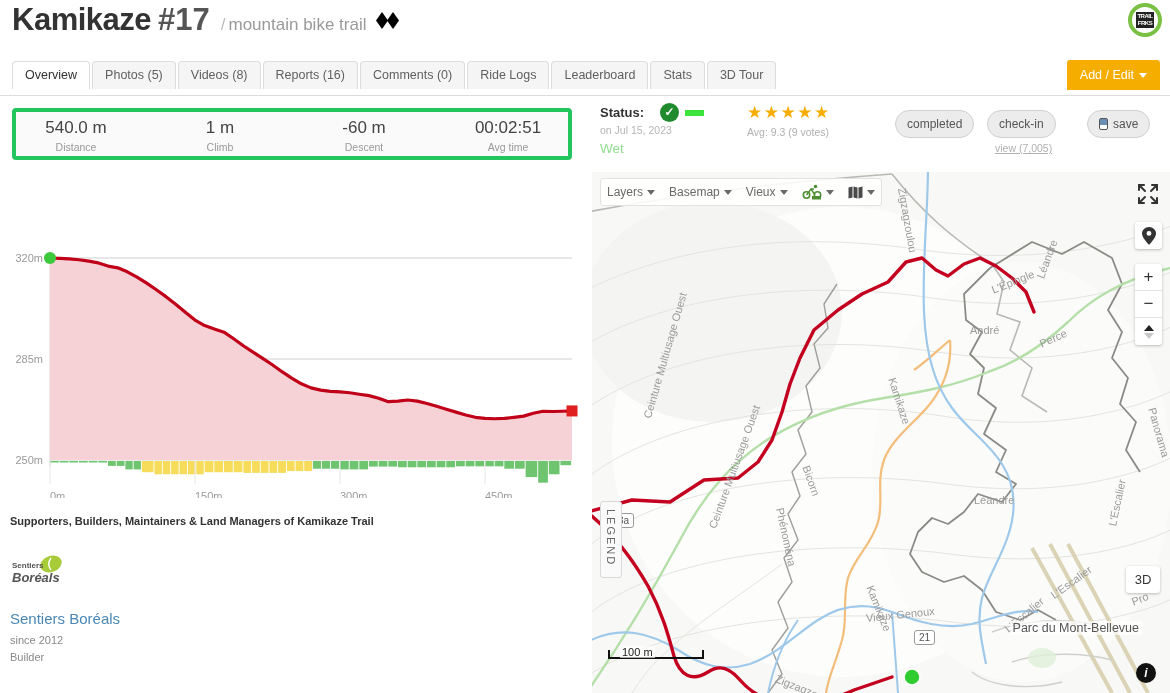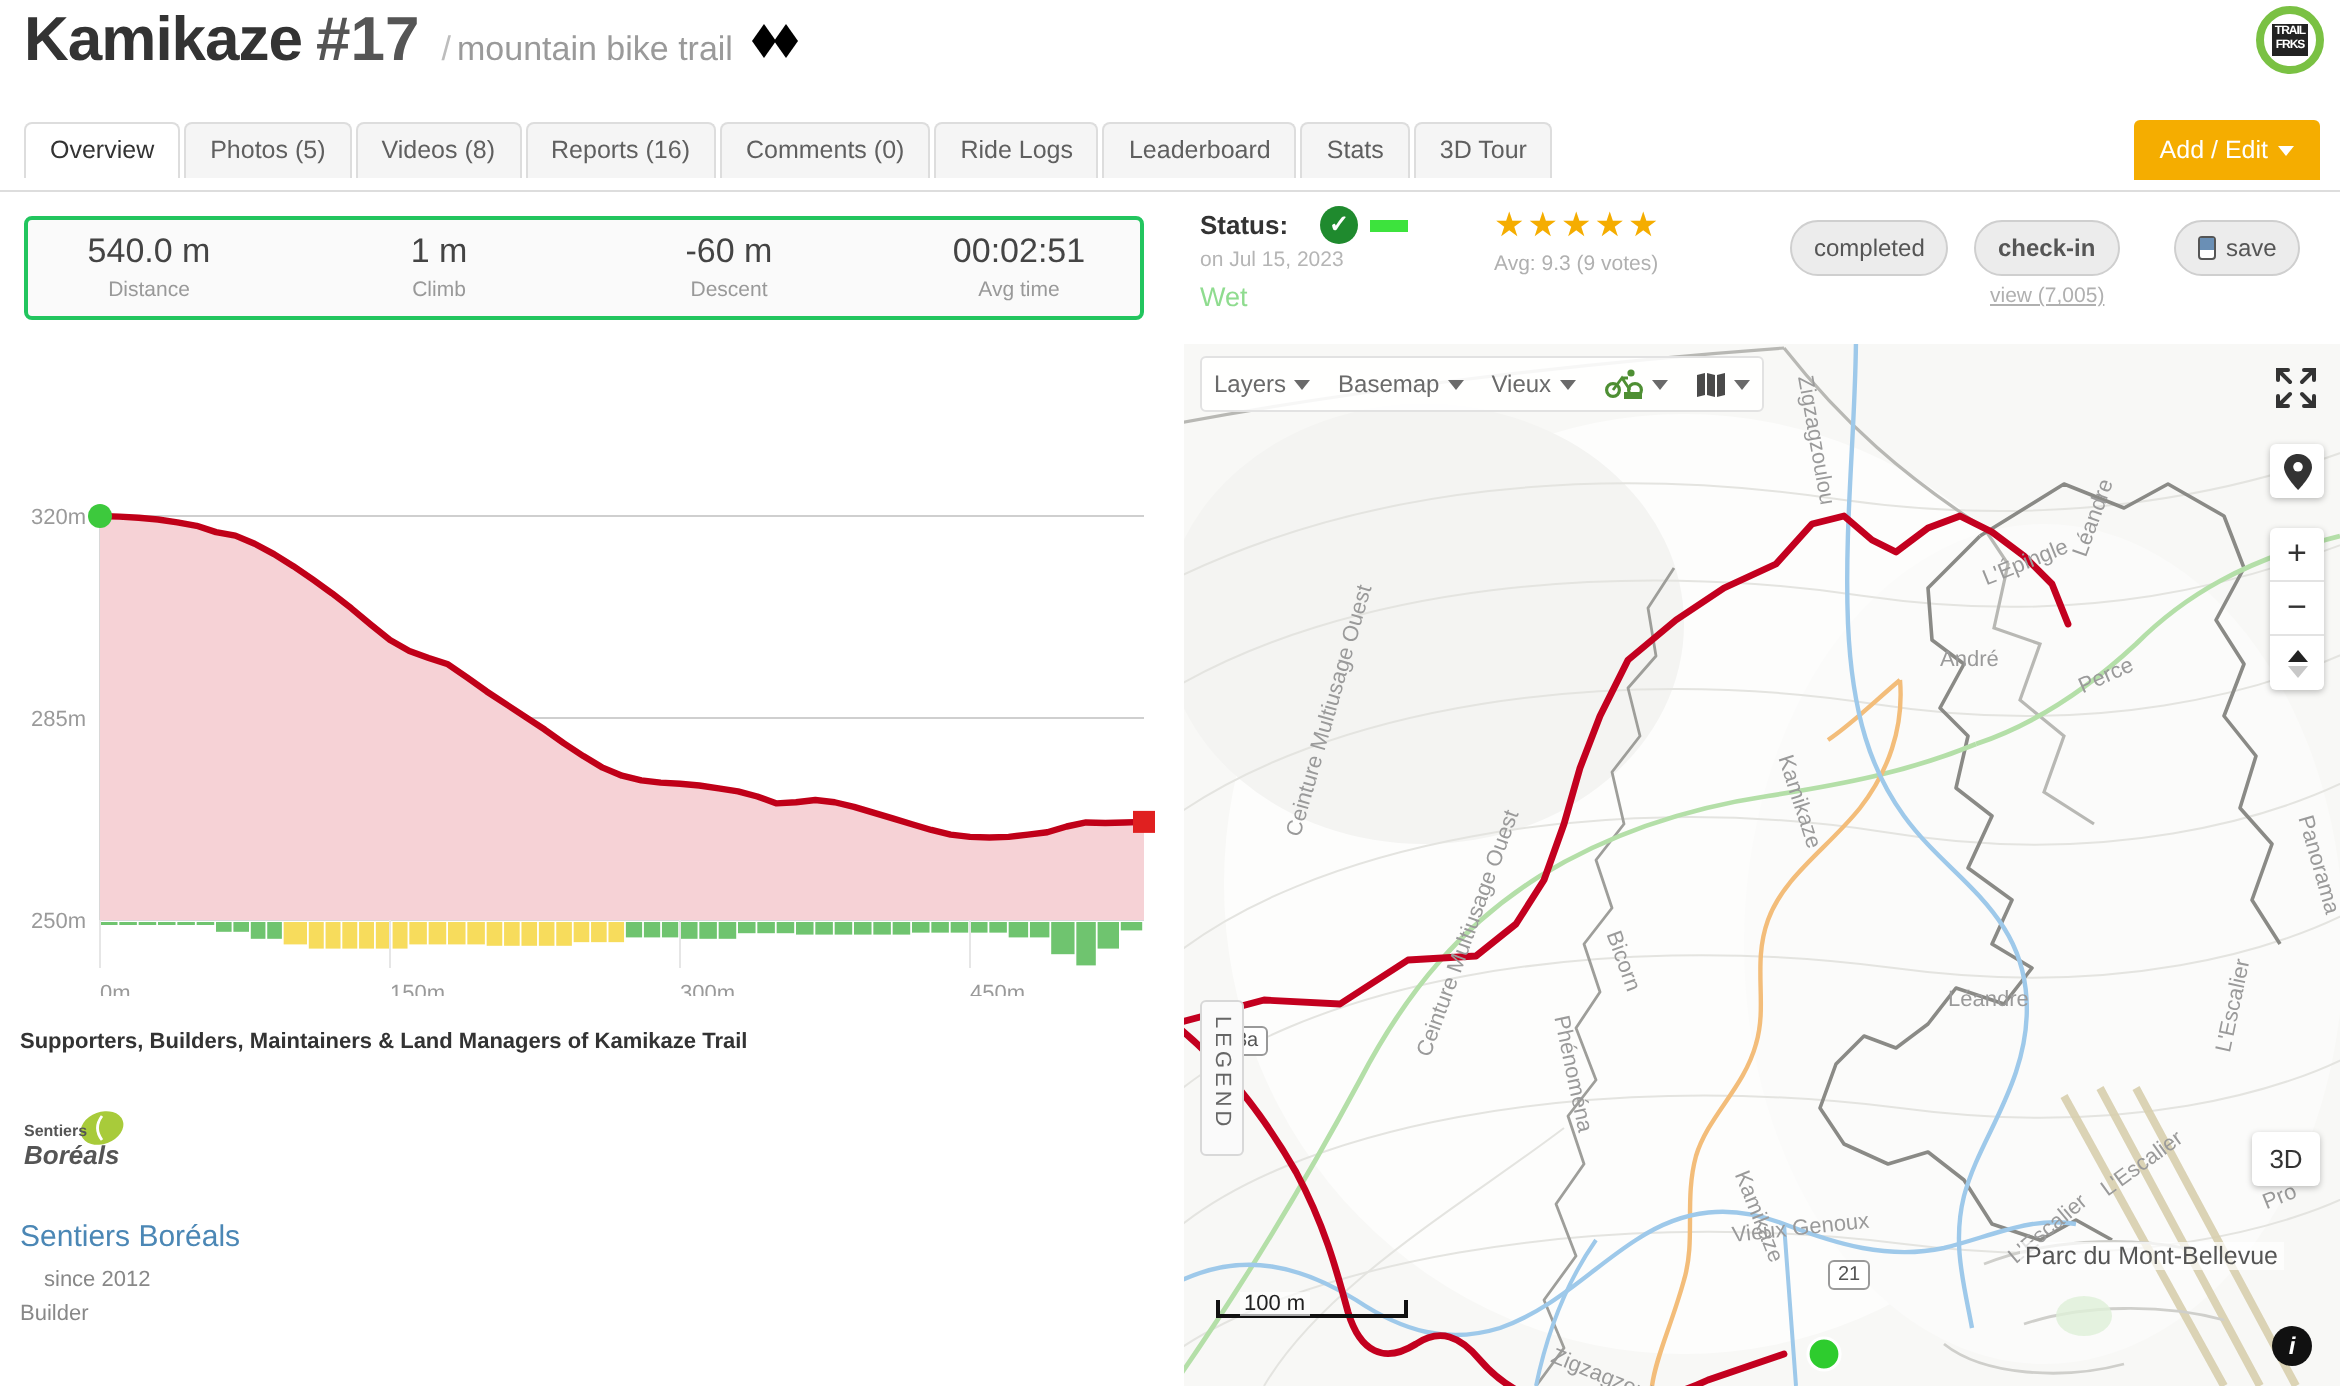--- a/index.html
+++ b/index.html
@@ -78,42 +78,42 @@
     width: 0; height: 0; border-left: 4px solid transparent;
     border-right: 4px solid transparent; border-top: 5px solid currentColor;
     display: inline-block;
   }
 
   
   .leftcol { position: absolute; left: 0; top: 100px; width: 585px; height: 593px; }
 
   .statbar {
     position: absolute; left: 12px; top: 8px; width: 560px; height: 52px;
-    background: #fafafa; border: 2px solid #22c55e; border-radius: 4px;
+    background: #fafafa; border: 4px solid #22c55e; border-radius: 4px;
     display: flex;
     gap: 24px;
   }
   .stat { flex: 1; text-align: center; padding-top: 6px; }
   .stat-val { font-size: 17px; color: #444; }
   .stat-lbl { font-size: 10.5px; color: #999; margin-top: 3px; }
 
   
   .chart-wrap { position: absolute; left: 0; top: 68px; width: 585px; height: 330px; }
   .chart-svg { display: block; }
 
   .supporters {
     position: absolute; left: 10px; top: 415px;
     font-size: 11px; font-weight: bold; color: #333;
   }
   .builder-logo { position: absolute; left: 10px; top: 455px; width: 58px; height: 36px; }
   .builder-name {
     position: absolute; left: 10px; top: 510px;
     font-size: 15px; color: #4b87b5; cursor: pointer;
   }
-  .builder-since { position: absolute; left: 10px; top: 534px; font-size: 11px; color: #888; margin-left: 12px; }
+  .builder-since { position: absolute; left: 10px; top: 534px; font-size: 11px; color: #888; }
   .builder-role { position: absolute; left: 10px; top: 551px; font-size: 11px; color: #888; }
 
   
   .rightcol { position: absolute; left: 592px; top: 100px; width: 578px; height: 593px; }
 
   .status-strip { position: absolute; left: 0; top: 0; width: 578px; height: 68px; }
   .status-label { position: absolute; left: 8px; top: 5px; font-size: 13px; font-weight: bold; color: #333; }
   .status-check {
     position: absolute; left: 68px; top: 3px;
     width: 19px; height: 19px; border-radius: 50%; background: #1f8a2e;
@@ -127,21 +127,21 @@
   .stars { font-size: 17px; color: #f5ad00; letter-spacing: 1.5px; }
   .avg { font-size: 10.5px; color: #b0b0b0; margin-top: 3px; }
   .avg a { color: #b0b0b0; cursor: pointer; }
 
   .act-btn {
     position: absolute; top: 10px;
     background: #ececec; border: 1px solid #cfcfcf; border-radius: 14px;
     font-size: 12px; color: #555; padding: 6px 11px; cursor: pointer;
   }
   .act-completed { left: 303px; }
-  .act-checkin { left: 395px; font-weight: bold; }
+  .act-checkin { left: 395px; }
   .act-save { left: 495px; display: flex; align-items: center; gap: 5px; }
   .view-link {
     position: absolute; left: 403px; top: 42px;
     font-size: 10.5px; color: #b0b0b0; text-decoration: underline; cursor: pointer;
   }
   .phone-icon {
     width: 9px; height: 12px; border: 1.5px solid #555; border-radius: 2px;
     display: inline-block; position: relative; background: #fff;
   }
   .phone-icon::after {

